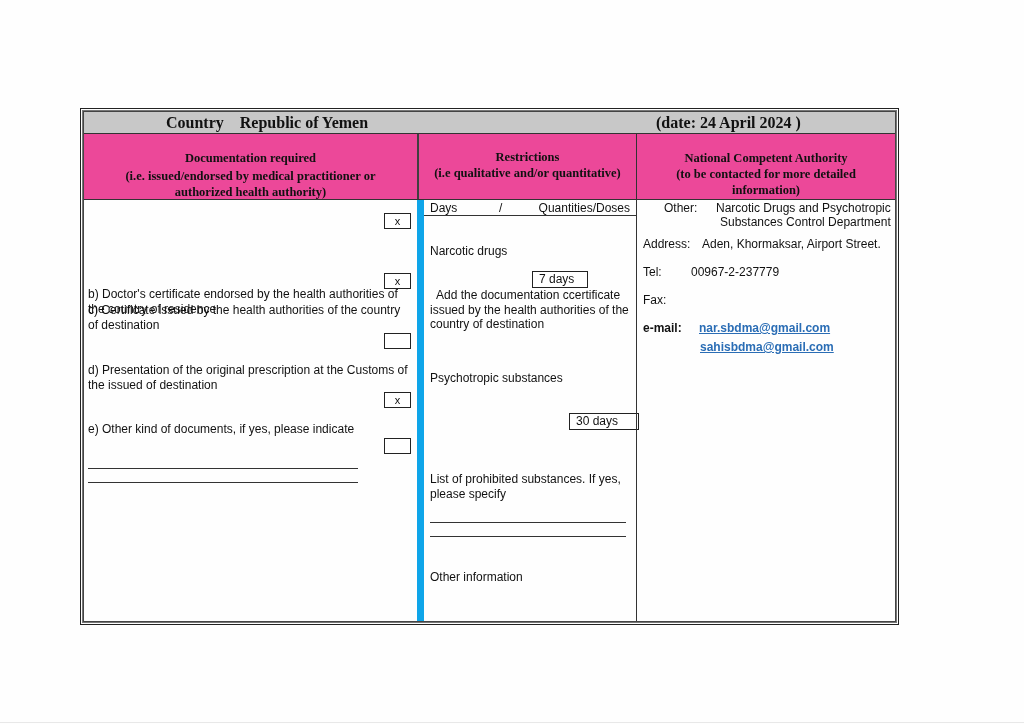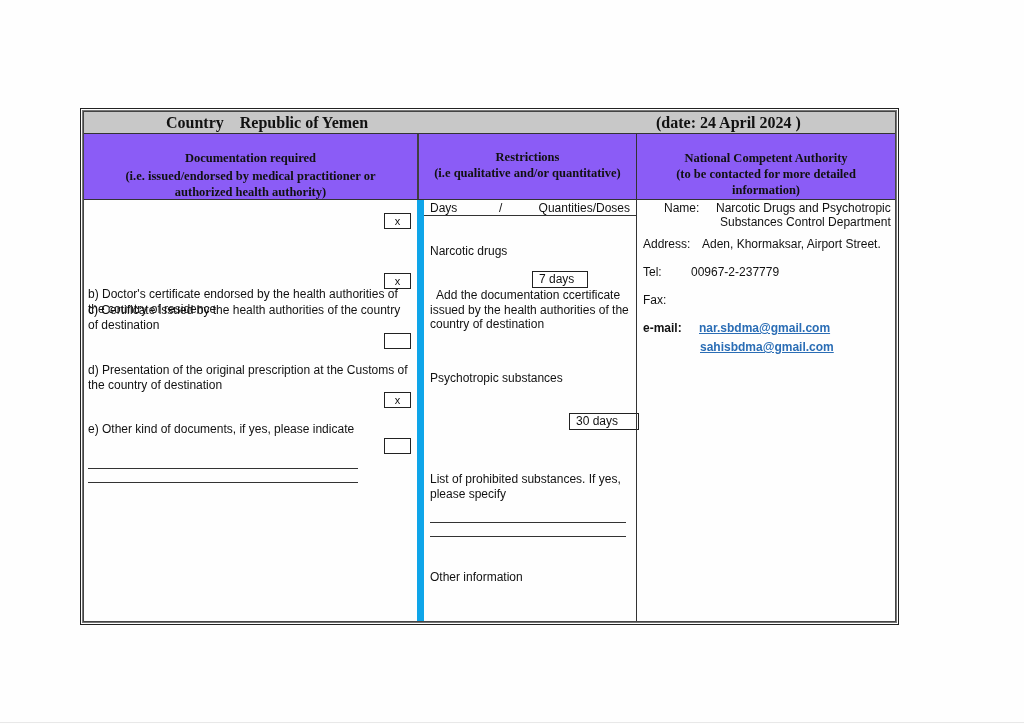--- a/index.html
+++ b/index.html
@@ -21,21 +21,21 @@
       position: absolute; left: 0; top: 0; right: 0; height: 22px;
       background: #c8c8c8; border-bottom: 1px solid #333;
       font-family: "Liberation Serif", serif; font-weight: bold; font-size: 16px;
     }
     .title-country { position: absolute; left: 82px; top: 2px; }
     .title-country .lbl { margin-right: 12px; }
     .title-date { position: absolute; left: 572px; top: 2px; }
 
     .header-row {
       position: absolute; left: 0; top: 22px; right: 0; height: 66px;
-      background: #8b5cf6; border-bottom: 1px solid #333;
+      background: #ec4899; border-bottom: 1px solid #333;
       font-family: "Liberation Serif", serif; font-weight: bold; font-size: 12.5px;
     }
     .hcell { position: absolute; top: 0; bottom: 0; text-align: center; line-height: 16px; }
     .hcell.c1 { left: 0; width: 333px; padding-top: 16px; }
     .hcell.c2 { left: 333px; width: 219px; padding-top: 15px; border-left: 2px solid #404040; }
     .hcell.c3 { left: 552px; right: 0; padding-top: 16px; border-left: 1px solid #333; }
     .hcell .sub { display: block; }
 
     .body-row { position: absolute; left: 0; top: 88px; right: 0; bottom: 0; font-size: 12px; }
     .col { position: absolute; top: 0; bottom: 0; }
@@ -96,21 +96,21 @@
 
         <div class="col col1">
           <div class="checkbox" style="left:300px; top:13px;">x</div>
 
           <div class="wrap" style="left:4px; top:43px; width:322px;margin-top:44px;">b) Doctor's certificate endorsed by the health authorities of the country of residence</div>
           <div class="checkbox" style="left:300px; top:73px;">x</div>
 
           <div class="wrap" style="left:4px; top:103px; width:322px;">c) Certificate issued by the health authorities of the country of destination</div>
           <div class="checkbox" style="left:300px; top:133px;"></div>
 
-          <div class="wrap" style="left:4px; top:163px; width:322px;">d) Presentation of the original prescription at the Customs of the country of destination</div>
+          <div class="wrap" style="left:4px; top:163px; width:322px;">d) Presentation of the original prescription at the Customs of the issued of destination</div>
           <div class="checkbox" style="left:300px; top:192px;">x</div>
 
           <div class="wrap" style="left:4px; top:222px; width:290px;">e) Other kind of documents, if yes, please indicate</div>
           <div class="checkbox" style="left:300px; top:238px;"></div>
 
           <div class="blank-line" style="left:4px; top:268px; width:270px;"></div>
           <div class="blank-line" style="left:4px; top:282px; width:270px;"></div>
         </div>
 
         <div class="col col2">
@@ -128,21 +128,21 @@
           <div class="valbox" style="left:108px; top:213px; width:70px;margin-left:37px;">30 days</div>
 
           <div class="wrap" style="left:6px; top:272px; width:206px;">List of prohibited substances. If yes, please specify</div>
           <div class="blank-line" style="left:6px; top:322px; width:196px;"></div>
           <div class="blank-line" style="left:6px; top:336px; width:196px;"></div>
 
           <div class="abs" style="left:6px; top:370px;">Other information</div>
         </div>
 
         <div class="col col3">
-          <div class="abs" style="left:27px; top:1px;">Name:</div>
+          <div class="abs" style="left:27px; top:1px;">Other:</div>
           <div class="abs" style="left:79px; top:1px;">Narcotic Drugs and Psychotropic</div>
           <div class="abs" style="left:83px; top:15px;">Substances Control Department</div>
 
           <div class="abs" style="left:6px; top:37px;">Address:</div>
           <div class="abs" style="left:65px; top:37px;">Aden, Khormaksar, Airport Street.</div>
 
           <div class="abs" style="left:6px; top:65px;">Tel:</div>
           <div class="abs" style="left:54px; top:65px;">00967-2-237779</div>
 
           <div class="abs" style="left:6px; top:93px;">Fax:</div>

